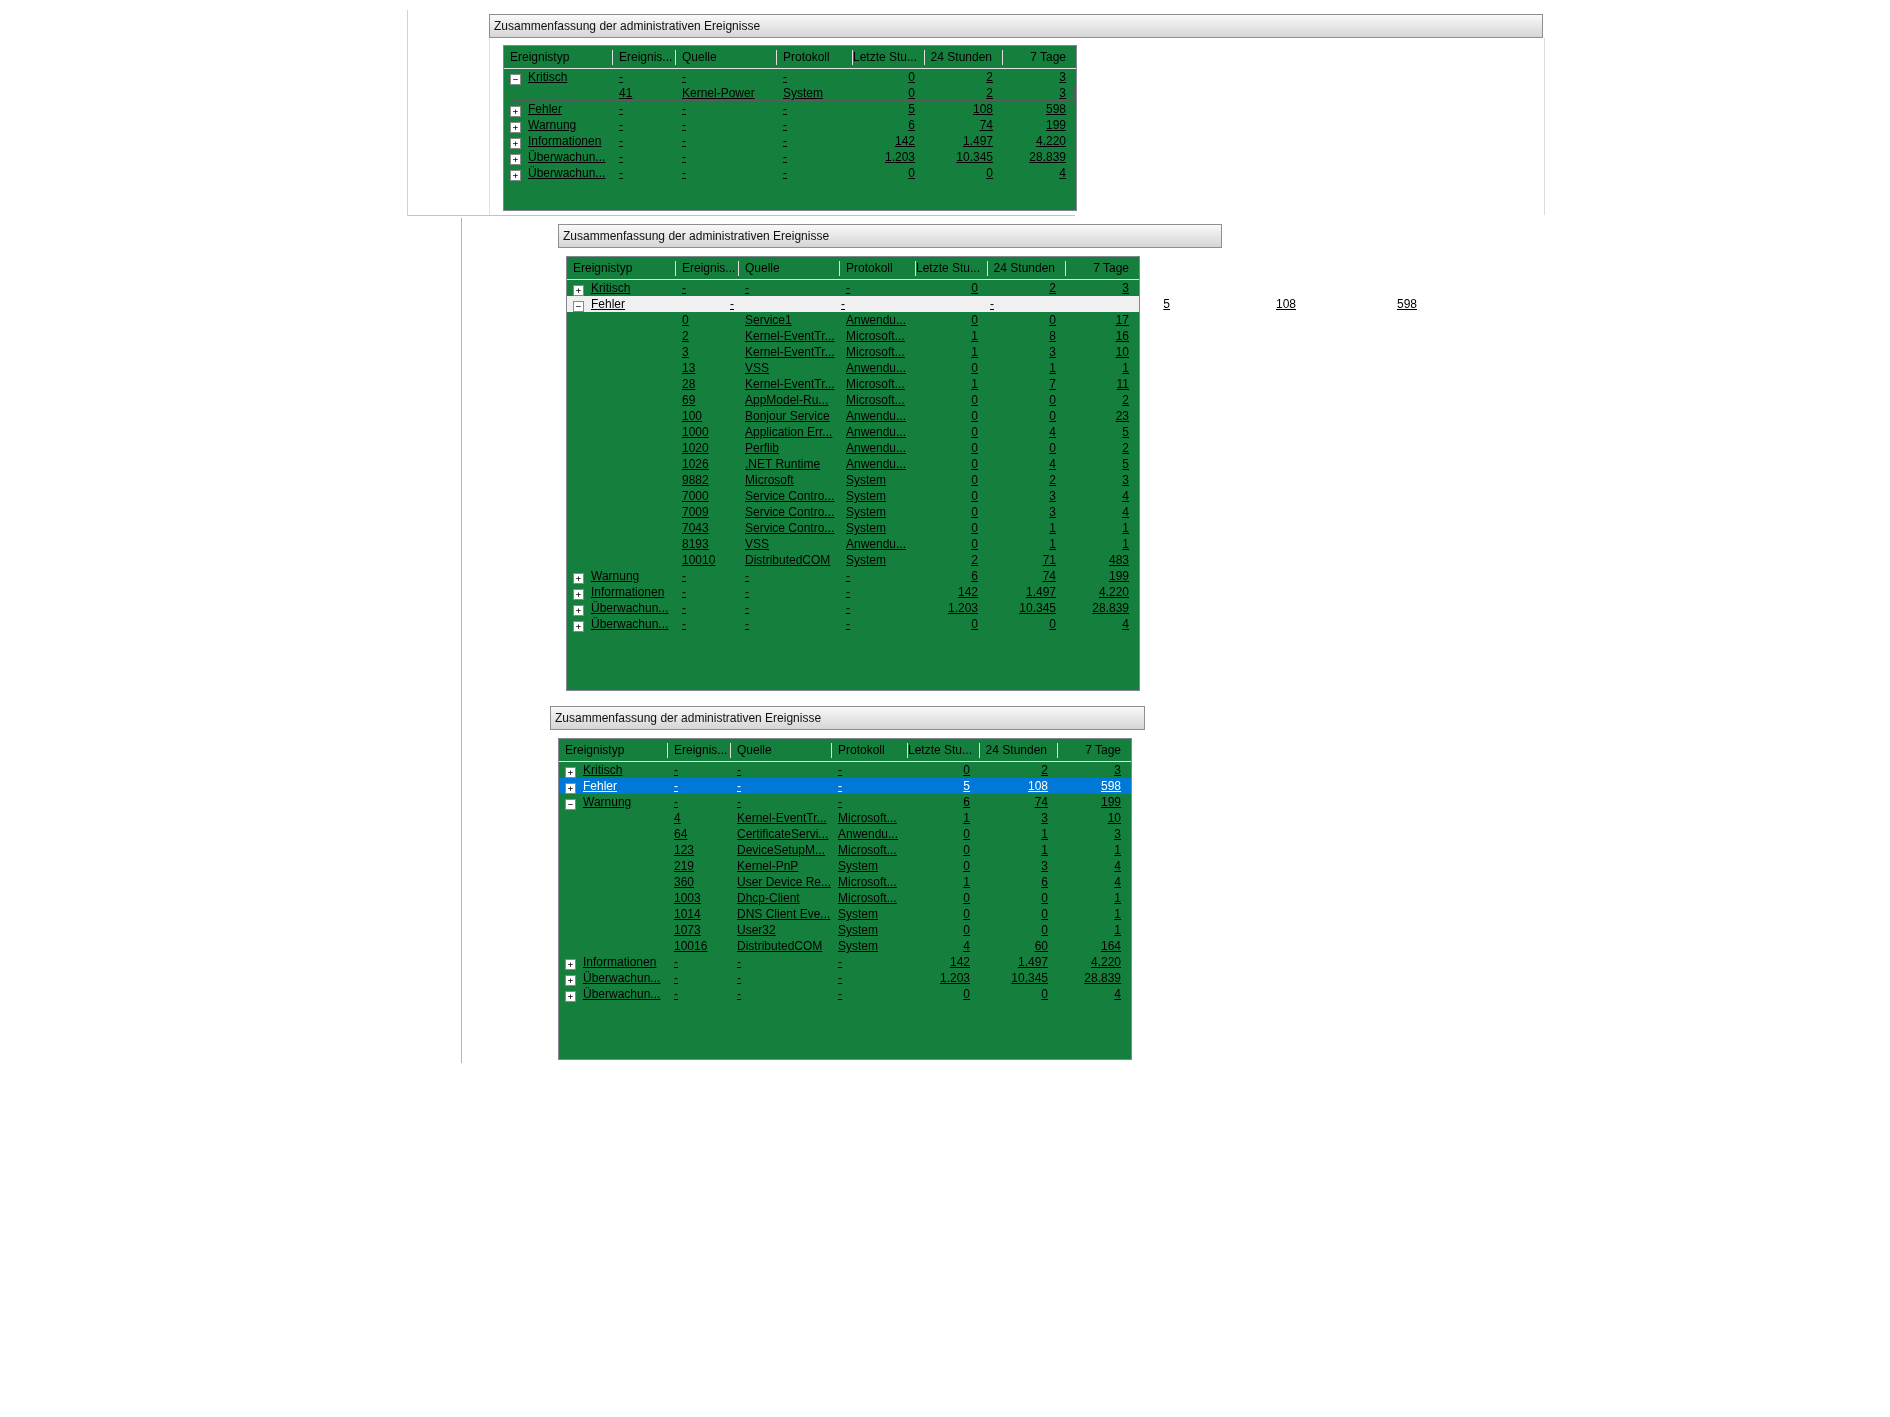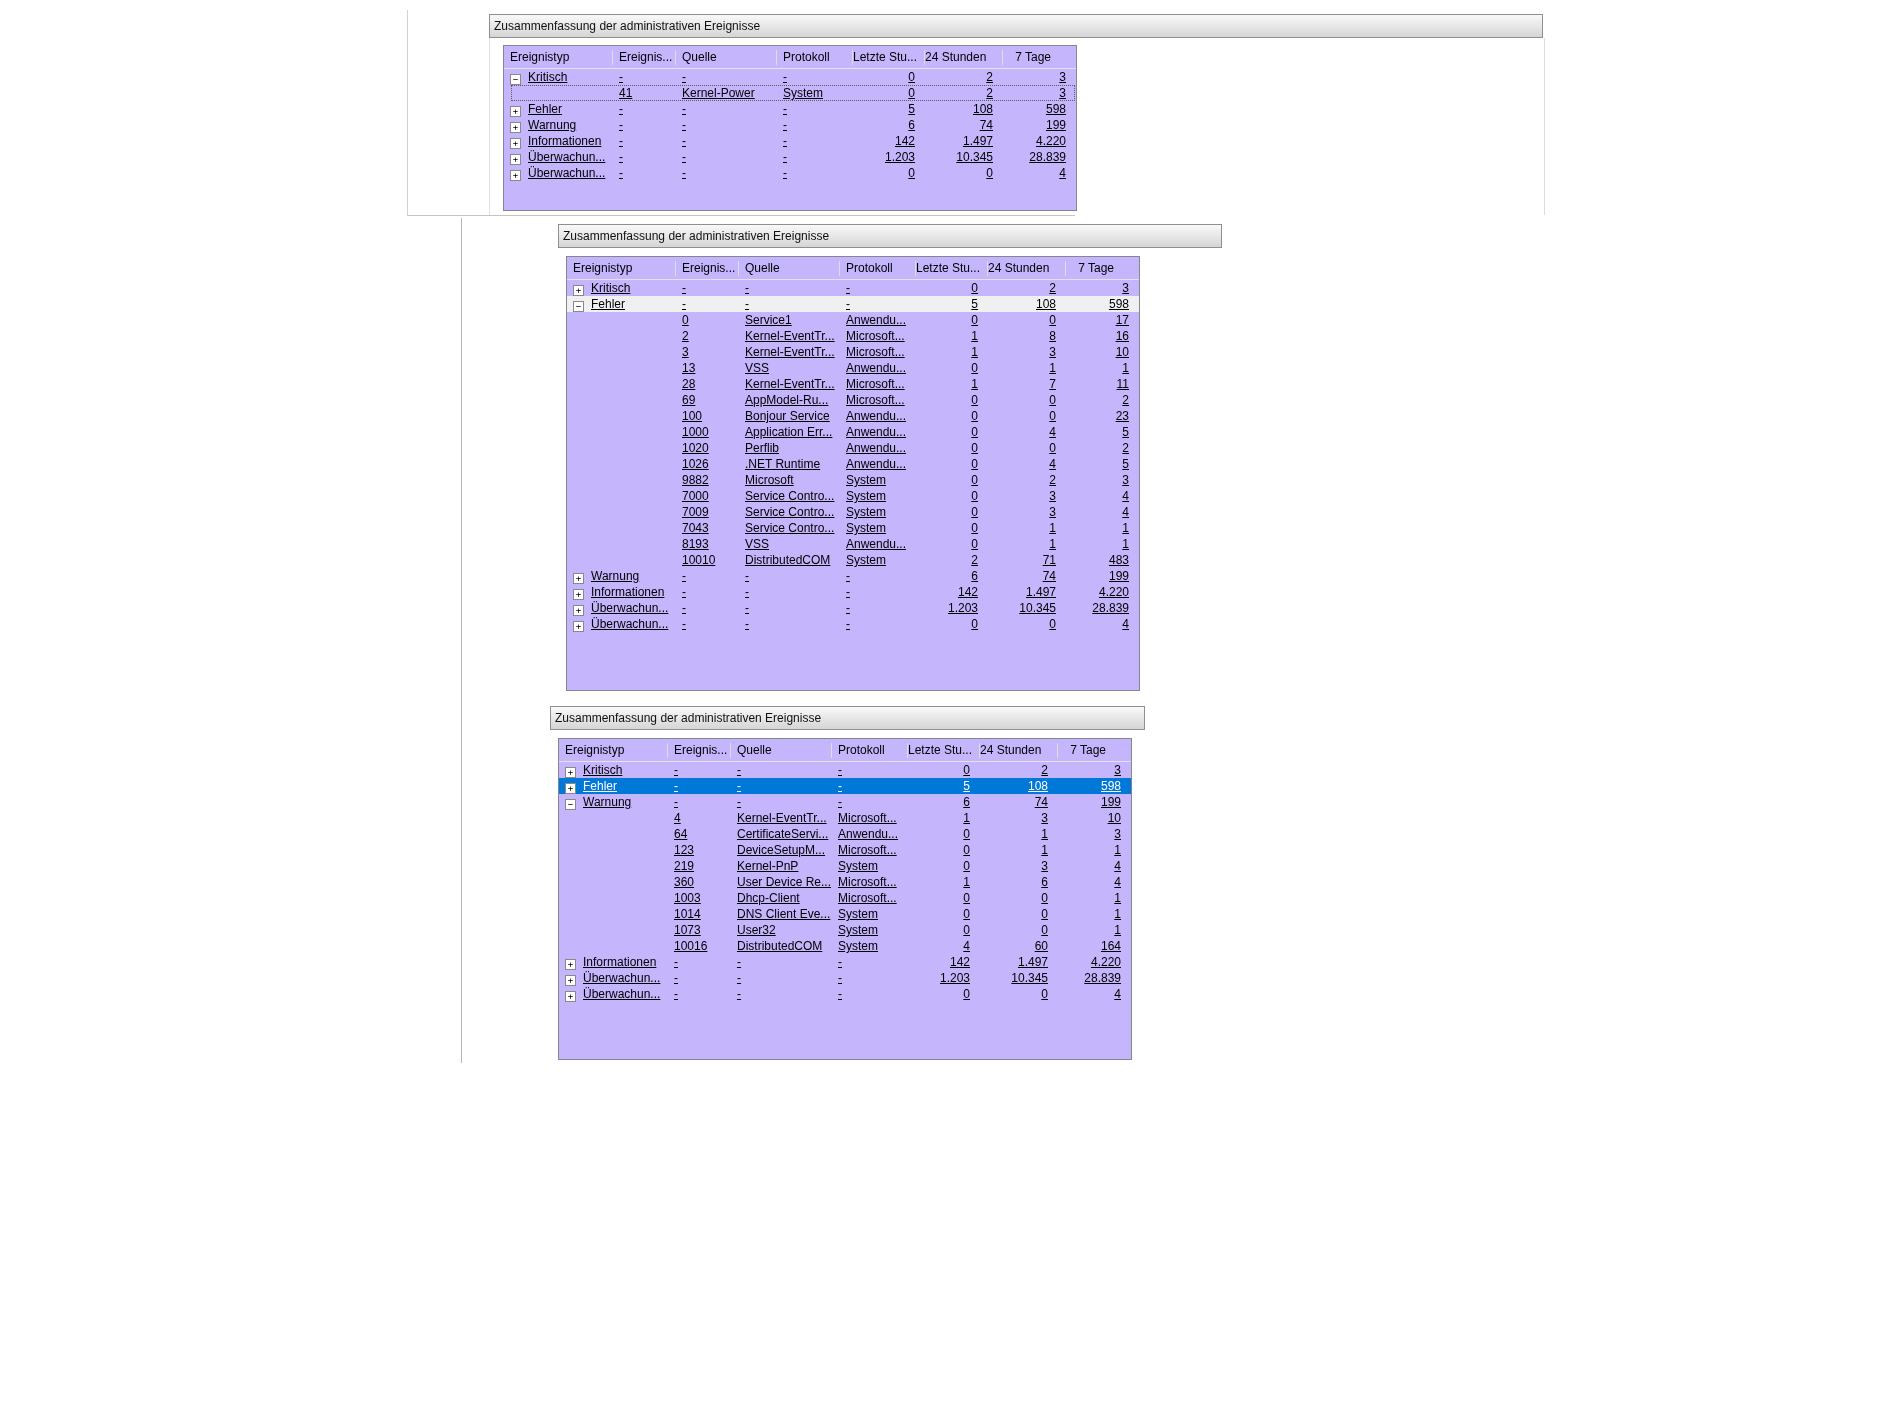--- a/index.html
+++ b/index.html
@@ -20,50 +20,50 @@
     color:#111; white-space:nowrap; overflow:hidden;
   }
   .panel-body {
     position:absolute; background:#fff;
     border-left:1px solid #dcdcdc; border-right:1px solid #dcdcdc;
   }
   .edge-line { position:absolute; background:#c4c4c4; }
   
   .tbl {
     position:absolute; width:574px; box-sizing:border-box;
-    border:1px solid #828790; background:#c4b5fd;
+    border:1px solid #828790; background:#15803d;
   }
   .thead {
     display:grid; grid-template-columns:109px 63px 101px 76px 72px 78px 73px;
     height:22px; align-items:center; border-bottom:1px solid #e3e3e3;
   }
   .hcell {
     font-size:12px; height:15px; line-height:15px;
     padding-left:6px; border-right:1px solid #dedede;
     white-space:nowrap; overflow:hidden; box-sizing:border-box;
   }
   .hcell:last-child { border-right:none; }
-  .hcell.num { text-align:right; padding-right:25px; padding-left:0; }
+  .hcell.num { text-align:right; padding-right:10px; padding-left:0; }
   .tbody { position:relative; }
   .trow {
     display:grid; grid-template-columns:109px 63px 101px 76px 72px 78px 73px;
     height:16px; align-items:center; position:relative;text-decoration:underline;
   }
   .cell {
     font-size:12px; white-space:nowrap; overflow:hidden;
     padding-left:6px; box-sizing:border-box;
   }
   .cell.num { text-align:right; padding-right:10px; padding-left:0; }
   .tree {
     display:inline-block; width:11px; height:11px; box-sizing:border-box;
     border:1px solid #898989; background:#fff; color:#000;
     font:9px/9px "DejaVu Sans Mono", monospace; text-align:center;
     vertical-align:-1px; margin-right:7px;
   }
-  .trow.gray { background:#f0f0f0; }
+  .trow.gray { background:#f0f0f0;gap:48px; }
   .trow.blue { background:#0078d7; color:#fff; }
   .trow.blue .tree { background:#fff; color:#000; }
   .trow.focus::after {
     content:""; position:absolute; left:7px; right:1px; top:0; bottom:0;
     border:1px dotted #5c5c5c; pointer-events:none;
   }
 </style>
 </head>
 <body>
 

